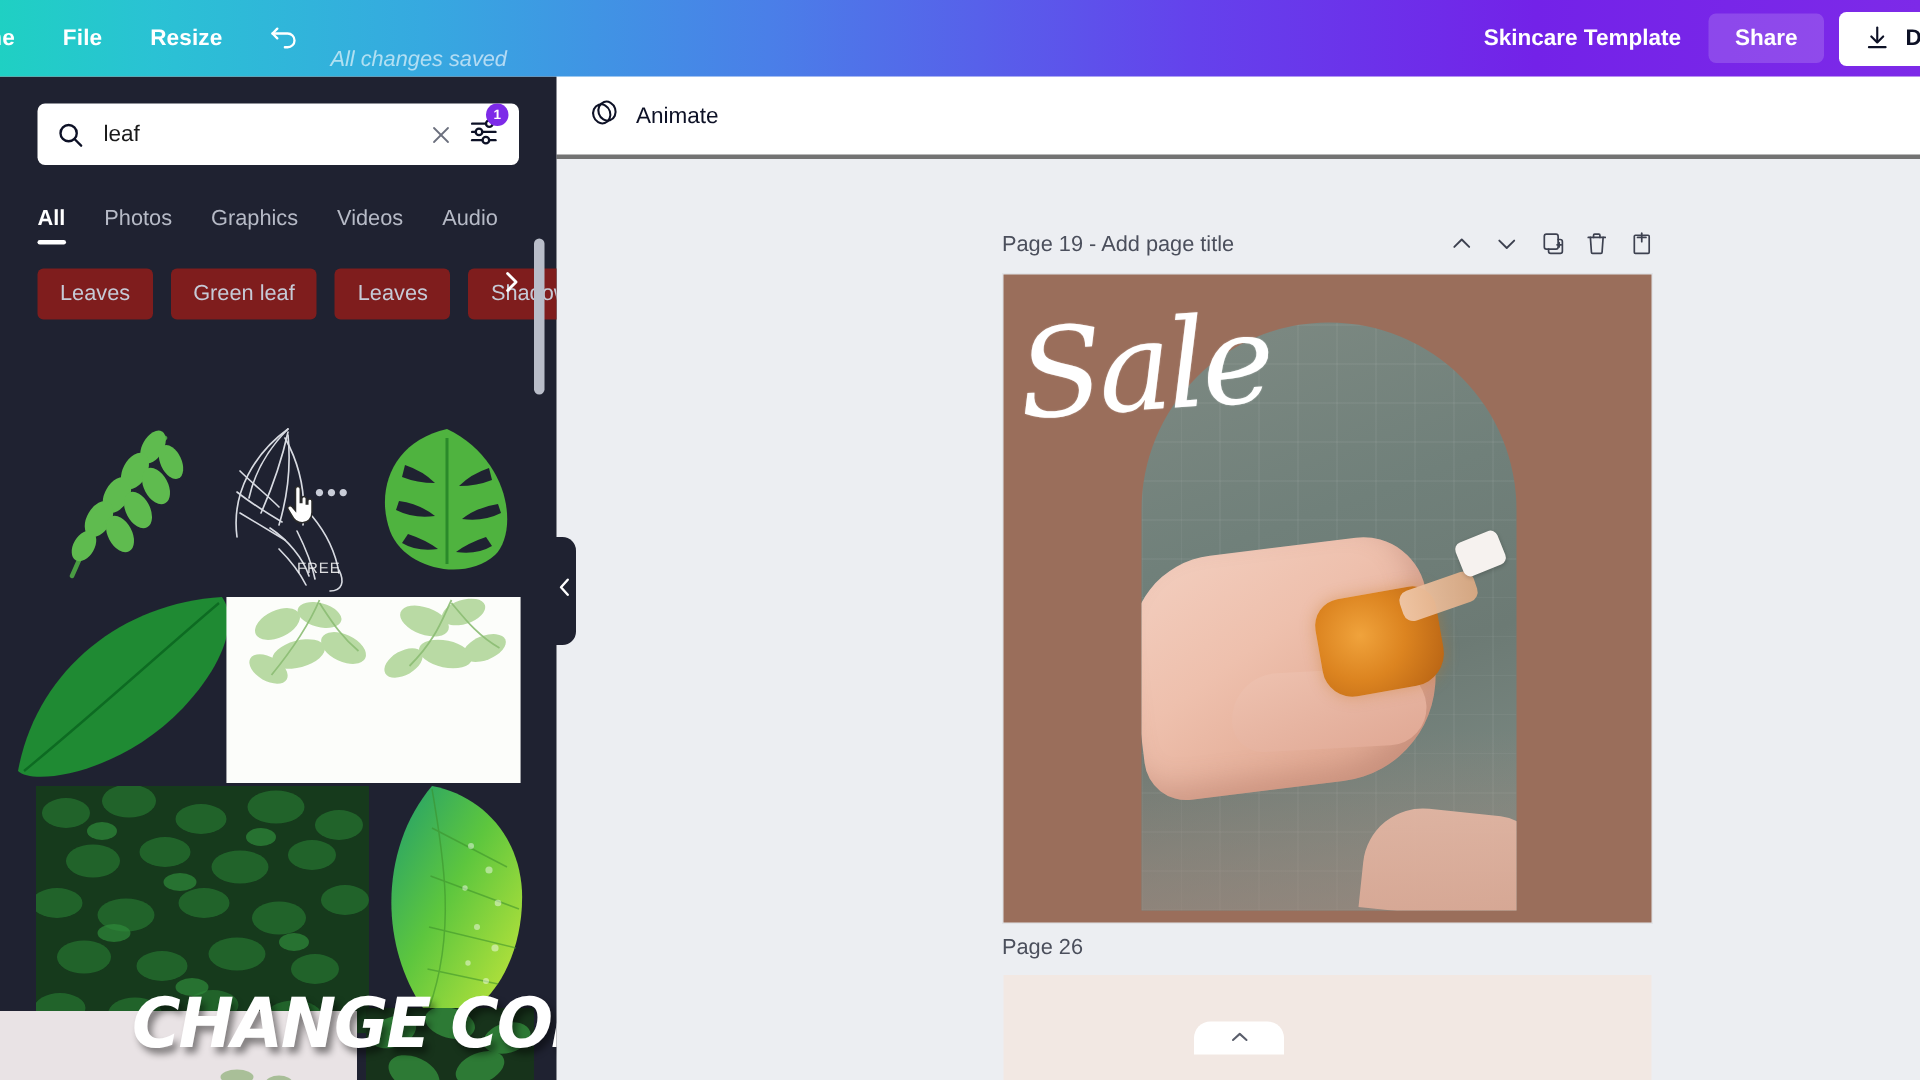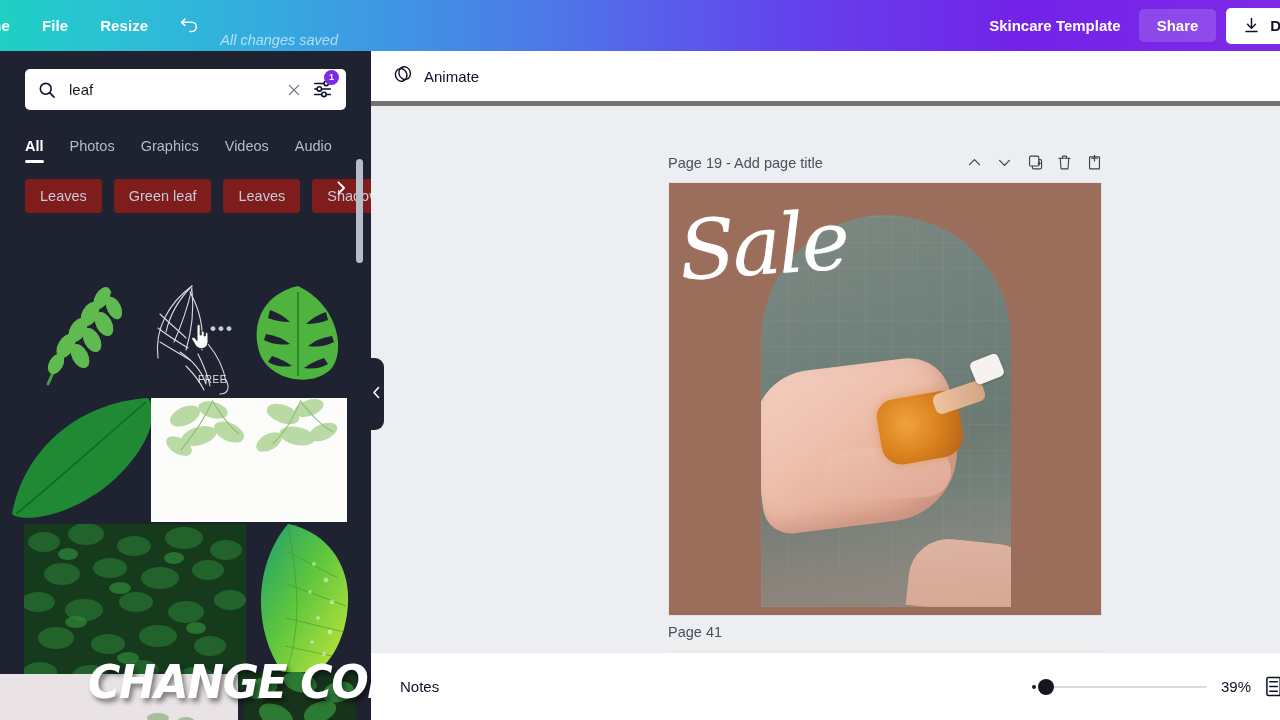--- a/index.html
+++ b/index.html
@@ -135,21 +135,21 @@
     text-shadow: 3px 4px 5px rgba(0,0,0,.45);
     white-space: nowrap; transform: scaleX(.96);
     transform-origin: left center;
   }
 
   
   .editor { position: absolute; left: 371px; top: 51px; width: 909px; height: 669px; background: #eceef2; }
   .subtoolbar {
     position: absolute; left: 0; top: 0; width: 909px; height: 55px;
     background: #ffffff; display: flex; align-items: center; padding-left: 13px;
-    border-bottom: 5px solid #737373; z-index: 12;
+    border-bottom: 3px solid #737373; z-index: 12;
   }
   .animate-btn { display: flex; align-items: center; gap: 10px; padding: 6px 8px; }
   .animate-label { font-size: 15px; color: #0d1126; font-weight: 500; }
 
   .canvas-area {
     position: absolute; left: 0; top: 55px; width: 909px; height: 614px;
     background: #eceef2; overflow: hidden;
   }
 
   .page-head {
@@ -612,51 +612,32 @@
           <div class="hand2"></div>
           <div class="bottle"></div>
           <div class="bottle-neck"></div>
           <div class="dropper-cap"></div>
           <div class="arm-lower"></div>
         </div>
         <div class="sale-text">Sale</div>
       </div>
 
       <div class="page26-head">
-        <div class="page-label">Page 41</div>
+        <div class="page-label">Page 26</div>
       </div>
       <div class="page26-card">
         
         
       </div>
 
     </div>
 
     <div class="notes-chev">
       <span>
         <svg width="13" height="9" viewBox="0 0 14 10" fill="none" stroke="#5a5e6b" stroke-width="1.5" stroke-linecap="round" stroke-linejoin="round">
             <polyline points="2,7 7,2.5 12,7"></polyline>
           </svg>
       </span>
     </div>
   </div>
 
-  <div class="bottombar">
-    <div class="notes-btn">Notes</div>
-    <div class="zoom-wrap">
-      <div class="zoom-slider">
-        <span class="zoom-dot"></span>
-        <span class="zoom-track"></span>
-        <span class="zoom-handle"></span>
-      </div>
-      <div class="zoom-pct">39%</div>
-      <div class="grid-icon">
-        <svg width="19" height="21" viewBox="0 0 20 22" fill="none" stroke="#0d1126" stroke-width="1.6" stroke-linecap="round" stroke-linejoin="round">
-          <rect x="2" y="1.5" width="14" height="19" rx="1.5"></rect>
-          <line x1="5" y1="6" x2="13" y2="6"></line>
-          <line x1="5" y1="11" x2="13" y2="11"></line>
-          <line x1="5" y1="16" x2="13" y2="16"></line>
-        </svg>
-      </div>
-    </div>
-  </div>
 
 </div>
 
 </body></html>

